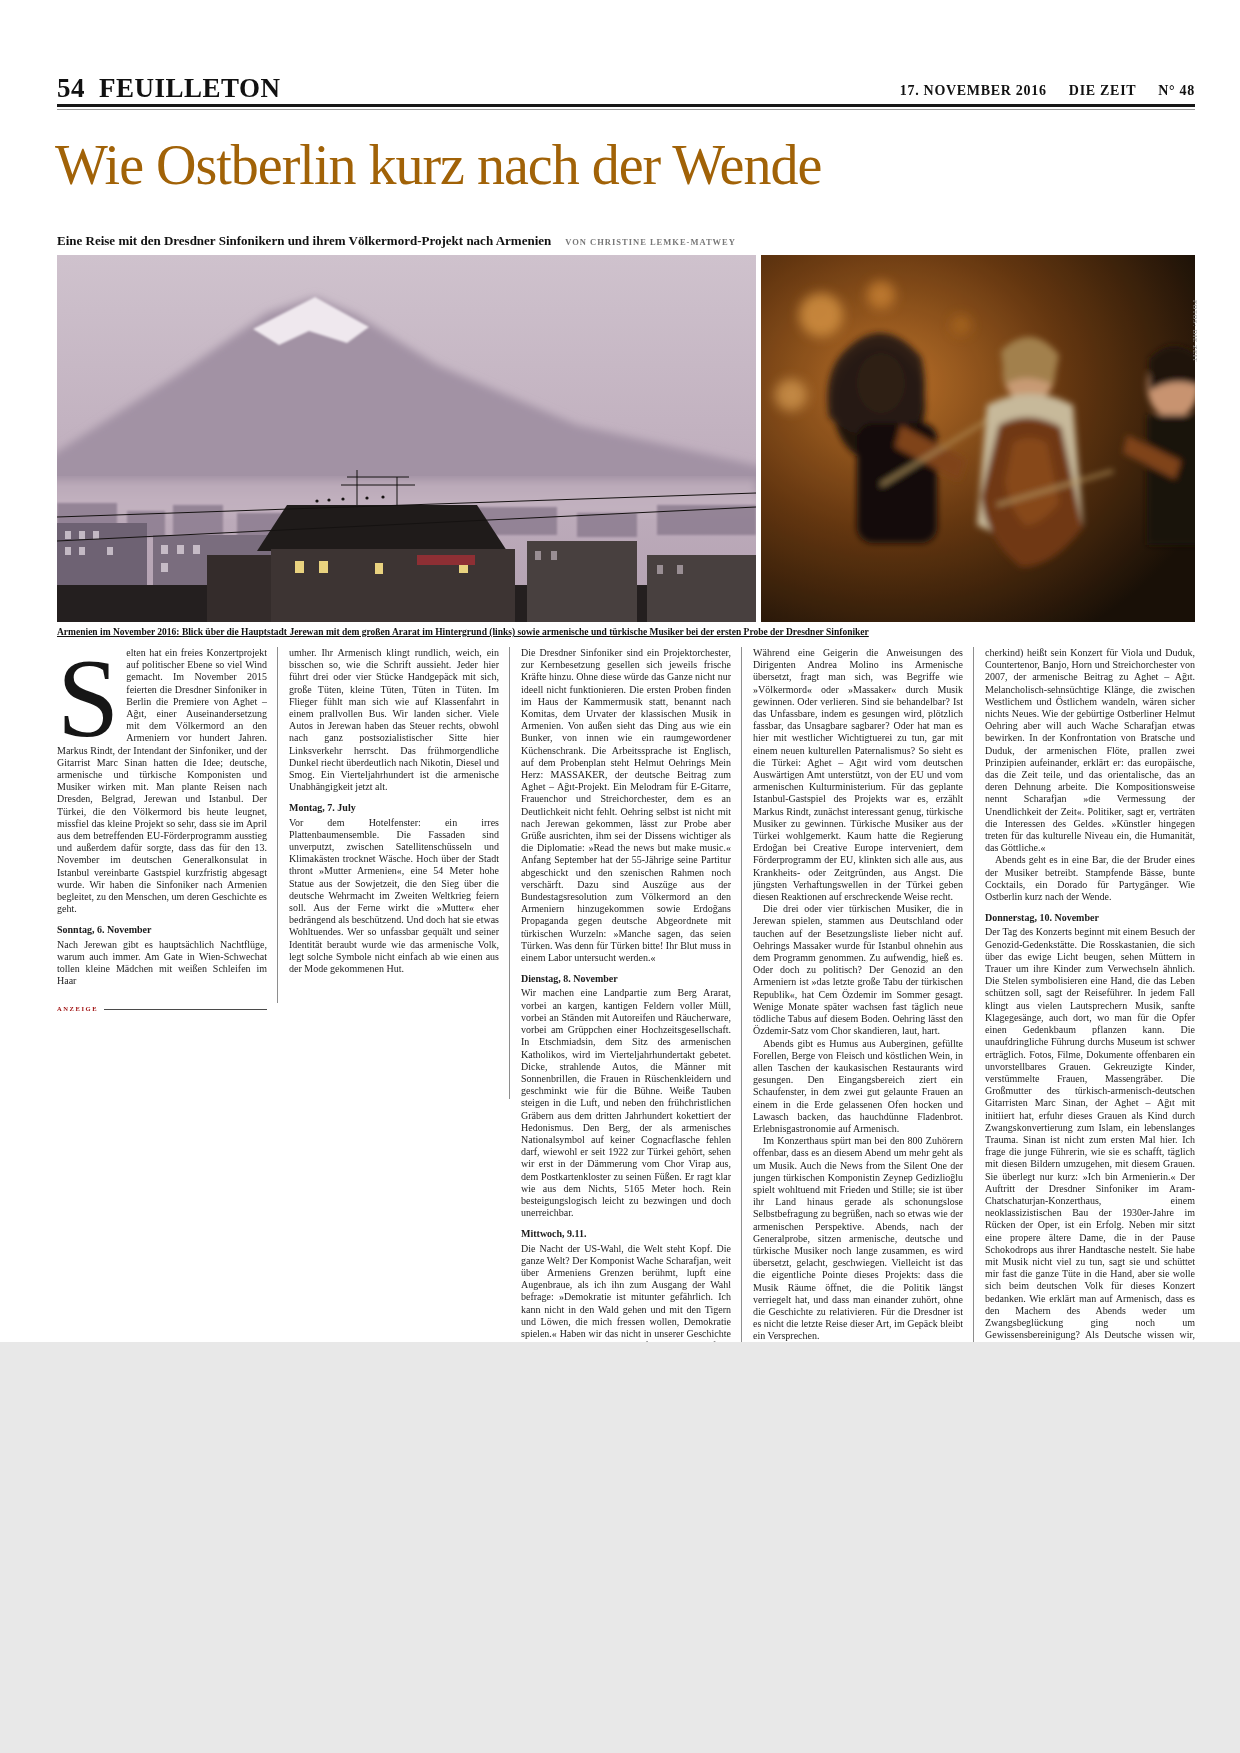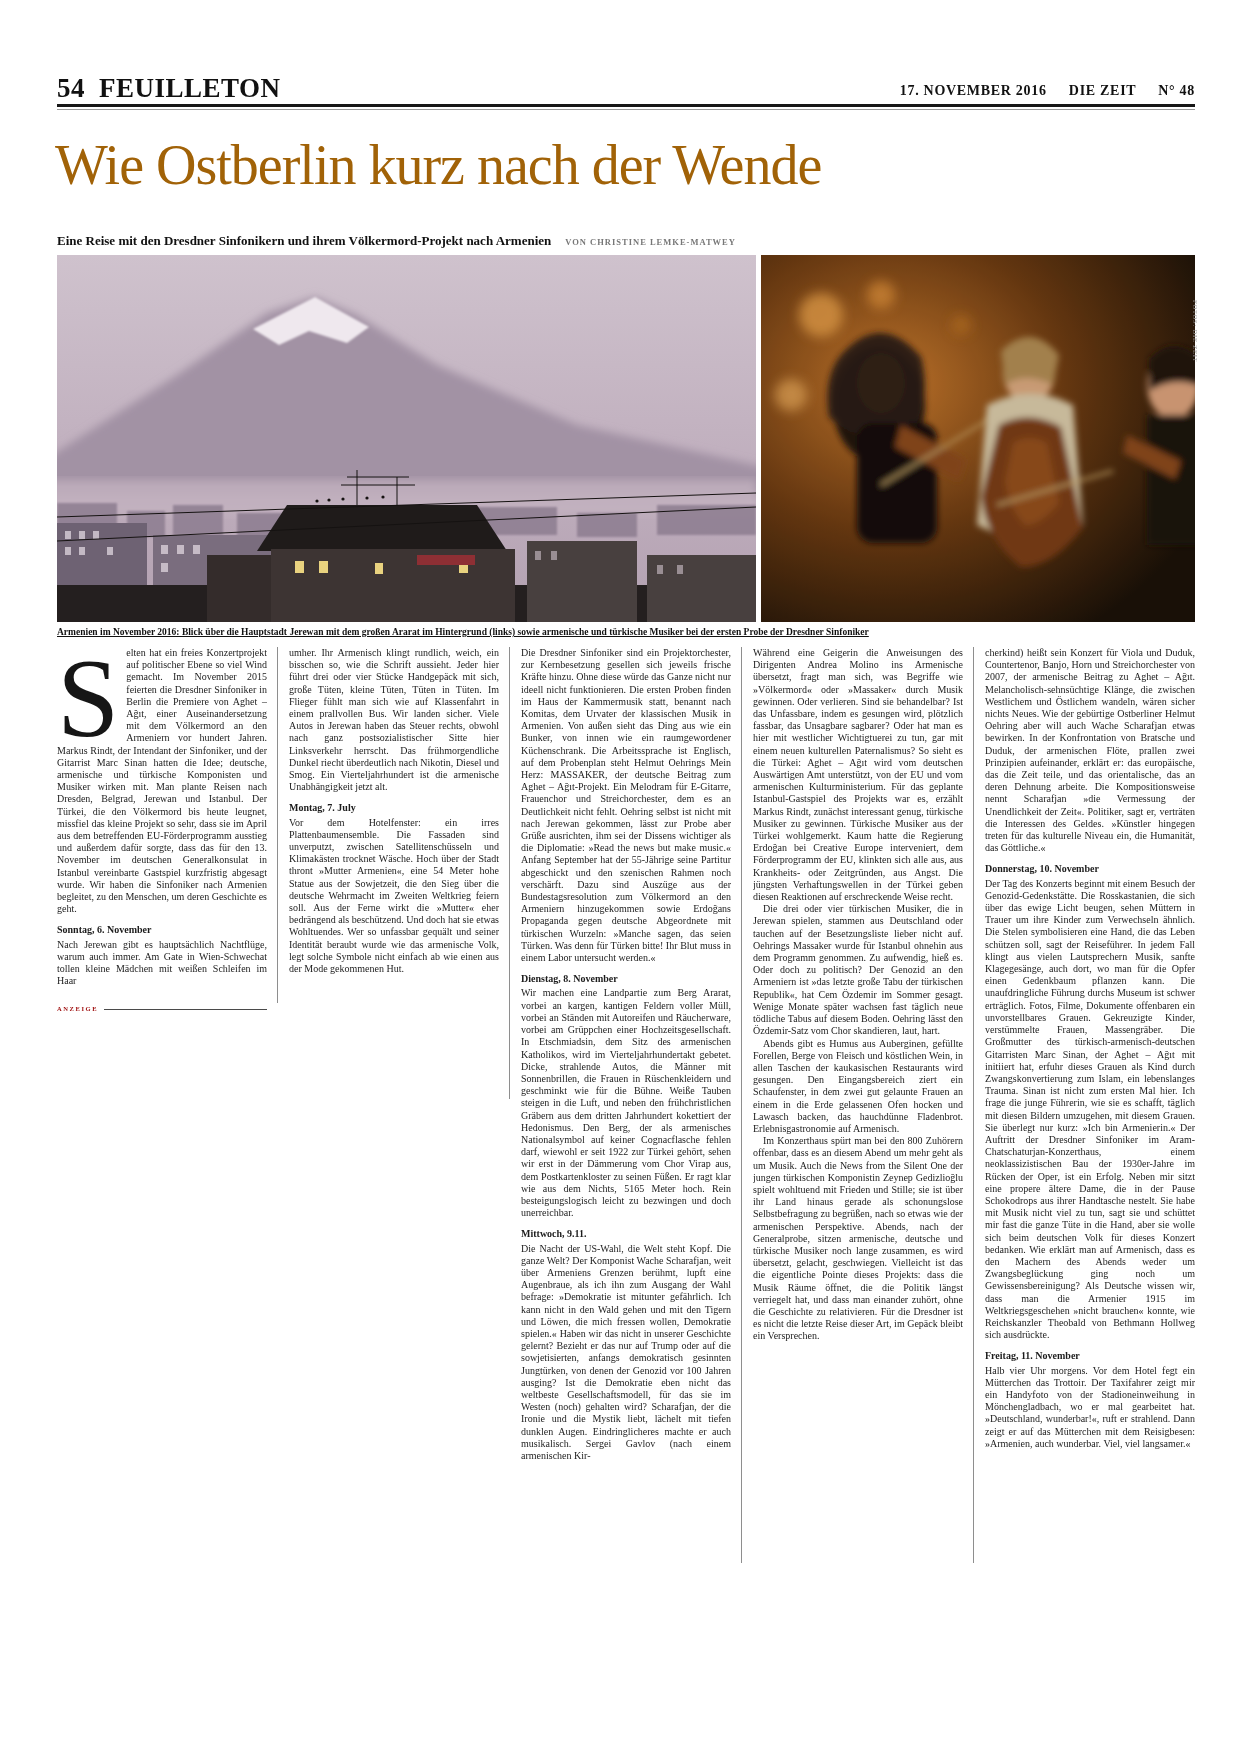--- a/index.html
+++ b/index.html
@@ -1,16 +1,16 @@
 <!DOCTYPE html>
 <html lang="de"><head>
 <meta charset="utf-8">
 <style>
   html,body{margin:0;padding:0;background:#e8e8e8;}
-  #page{position:relative;width:1240px;height:1753px;background:#ffffff;margin:0 auto;
+  #page{position:relative;width:1240px;height:1342px;background:#ffffff;margin:0 auto;
         font-family:"Liberation Serif","DejaVu Serif",serif;color:#1c1c1c;overflow:hidden;}
   
   #masthead{position:absolute;left:57px;right:45px;top:70px;height:32px;display:flex;
             justify-content:space-between;align-items:flex-end;}
   #section-title-wrap{font-weight:bold;font-size:27px;letter-spacing:.5px;color:#111;line-height:1;}
   #section-title-wrap .num{margin-right:14px;}
   #issue-meta{font-size:14px;font-weight:bold;letter-spacing:.7px;color:#111;padding-bottom:3px;}
   #issue-meta span{margin-left:18px;}
   #masthead-rule{position:absolute;left:57px;right:45px;top:104px;}
   #masthead-rule .r1{height:3px;background:#161616;}
@@ -241,20 +241,21 @@
       <p class="para">Die Nacht der US-Wahl, die Welt steht Kopf. Die ganze Welt? Der Komponist Wache Scharafjan, weit über Armeniens Grenzen berühmt, lupft eine Augenbraue, als ich ihn zum Ausgang der Wahl befrage: »Demokratie ist mitunter gefährlich. Ich kann nicht in den Wald gehen und mit den Tigern und Löwen, die mich fressen wollen, Demokratie spielen.« Haben wir das nicht in unserer Geschichte gelernt? Bezieht er das nur auf Trump oder auf die sowjetisierten, anfangs demokratisch gesinnten Jungtürken, von denen der Genozid vor 100 Jahren ausging? Ist die Demokratie eben nicht das weltbeste Gesellschaftsmodell, für das sie im Westen (noch) gehalten wird? Scharafjan, der die Ironie und die Mystik liebt, lächelt mit tiefen dunklen Augen. Eindringlicheres machte er auch musikalisch. Sergei Gavlov (nach einem armenischen Kir-</p>
     </div>
   <div class="col" id="col-3">
       <p class="para">Während eine Geigerin die Anweisungen des Dirigenten Andrea Molino ins Armenische übersetzt, fragt man sich, was Begriffe wie »Völkermord« oder »Massaker« durch Musik gewinnen. Oder verlieren. Sind sie behandelbar? Ist das Unfassbare, indem es gesungen wird, plötzlich fassbar, das Unsagbare sagbarer? Oder hat man es hier mit westlicher Wichtigtuerei zu tun, gar mit einem neuen kulturellen Paternalismus? So sieht es die Türkei: Aghet – Ağıt wird vom deutschen Auswärtigen Amt unterstützt, von der EU und vom armenischen Kulturministerium. Für das geplante Istanbul-Gastspiel des Projekts war es, erzählt Markus Rindt, zunächst interessant genug, türkische Musiker zu gewinnen. Türkische Musiker aus der Türkei wohlgemerkt. Kaum hatte die Regierung Erdoğan bei Creative Europe interveniert, dem Förderprogramm der EU, klinkten sich alle aus, aus Krankheits- oder Zeitgründen, aus Angst. Die jüngsten Verhaftungswellen in der Türkei geben diesen Reaktionen auf erschreckende Weise recht.</p>
       <p class="para ind">Die drei oder vier türkischen Musiker, die in Jerewan spielen, stammen aus Deutschland oder tauchen auf der Besetzungsliste lieber nicht auf. Oehrings Massaker wurde für Istanbul ohnehin aus dem Programm genommen. Zu aufwendig, hieß es. Oder doch zu politisch? Der Genozid an den Armeniern ist »das letzte große Tabu der türkischen Republik«, hat Cem Özdemir im Sommer gesagt. Wenige Monate später wachsen fast täglich neue tödliche Tabus auf diesem Boden. Oehring lässt den Özdemir-Satz vom Chor skandieren, laut, hart.</p>
       <p class="para ind">Abends gibt es Humus aus Auberginen, gefüllte Forellen, Berge von Fleisch und köstlichen Wein, in allen Taschen der kaukasischen Restaurants wird gesungen. Den Eingangsbereich ziert ein Schaufenster, in dem zwei gut gelaunte Frauen an einem in die Erde gelassenen Ofen hocken und Lawasch backen, das hauchdünne Fladenbrot. Erlebnisgastronomie auf Armenisch.</p>
       <p class="para ind">Im Konzerthaus spürt man bei den 800 Zuhörern offenbar, dass es an diesem Abend um mehr geht als um Musik. Auch die News from the Silent One der jungen türkischen Komponistin Zeynep Gedizlioğlu spielt wohltuend mit Frieden und Stille; sie ist über ihr Land hinaus gerade als schonungslose Selbstbefragung zu begrüßen, nach so etwas wie der armenischen Perspektive. Abends, nach der Generalprobe, sitzen armenische, deutsche und türkische Musiker noch lange zusammen, es wird übersetzt, gelacht, geschwiegen. Vielleicht ist das die eigentliche Pointe dieses Projekts: dass die Musik Räume öffnet, die die Politik längst verriegelt hat, und dass man einander zuhört, ohne die Geschichte zu relativieren. Für die Dresdner ist es nicht die letzte Reise dieser Art, im Gepäck bleibt ein Versprechen.</p>
     </div>
   <div class="col" id="col-4">
       <p class="para">cherkind) heißt sein Konzert für Viola und Duduk, Countertenor, Banjo, Horn und Streichorchester von 2007, der armenische Beitrag zu Aghet – Ağıt. Melancholisch-sehnsüchtige Klänge, die zwischen Westlichem und Östlichem wandeln, wären sicher nichts Neues. Wie der gebürtige Ostberliner Helmut Oehring aber will auch Wache Scharafjan etwas bewirken. In der Konfrontation von Bratsche und Duduk, der armenischen Flöte, prallen zwei Prinzipien aufeinander, erklärt er: das europäische, das die Zeit teile, und das orientalische, das an deren Dehnung arbeite. Die Kompositionsweise nennt Scharafjan »die Vermessung der Unendlichkeit der Zeit«. Politiker, sagt er, verträten die Interessen des Geldes. »Künstler hingegen treten für das kulturelle Niveau ein, die Humanität, das Göttliche.«</p>
+      <p class="para ind">Abends geht es in eine Bar, die der Bruder eines der Musiker betreibt. Stampfende Bässe, bunte Cocktails, ein Dorado für Partygänger. Wie Ostberlin kurz nach der Wende.</p>
       <h3 class="sec-h">Donnerstag, 10. November</h3>
       <p class="para">Der Tag des Konzerts beginnt mit einem Besuch der Genozid-Gedenkstätte. Die Rosskastanien, die sich über das ewige Licht beugen, sehen Müttern in Trauer um ihre Kinder zum Verwechseln ähnlich. Die Stelen symbolisieren eine Hand, die das Leben schützen soll, sagt der Reiseführer. In jedem Fall klingt aus vielen Lautsprechern Musik, sanfte Klagegesänge, auch dort, wo man für die Opfer einen Gedenkbaum pflanzen kann. Die unaufdringliche Führung durchs Museum ist schwer erträglich. Fotos, Filme, Dokumente offenbaren ein unvorstellbares Grauen. Gekreuzigte Kinder, verstümmelte Frauen, Massengräber. Die Großmutter des türkisch-armenisch-deutschen Gitarristen Marc Sinan, der Aghet – Ağıt mit initiiert hat, erfuhr dieses Grauen als Kind durch Zwangskonvertierung zum Islam, ein lebenslanges Trauma. Sinan ist nicht zum ersten Mal hier. Ich frage die junge Führerin, wie sie es schafft, täglich mit diesen Bildern umzugehen, mit diesem Grauen. Sie überlegt nur kurz: »Ich bin Armenierin.« Der Auftritt der Dresdner Sinfoniker im Aram-Chatschaturjan-Konzerthaus, einem neoklassizistischen Bau der 1930er-Jahre im Rücken der Oper, ist ein Erfolg. Neben mir sitzt eine propere ältere Dame, die in der Pause Schokodrops aus ihrer Handtasche nestelt. Sie habe mit Musik nicht viel zu tun, sagt sie und schüttet mir fast die ganze Tüte in die Hand, aber sie wolle sich beim deutschen Volk für dieses Konzert bedanken. Wie erklärt man auf Armenisch, dass es den Machern des Abends weder um Zwangsbeglückung ging noch um Gewissensbereinigung? Als Deutsche wissen wir, dass man die Armenier 1915 im Weltkriegsgeschehen »nicht brauchen« konnte, wie Reichskanzler Theobald von Bethmann Hollweg sich ausdrückte.</p>
       <h3 class="sec-h">Freitag, 11. November</h3>
       <p class="para">Halb vier Uhr morgens. Vor dem Hotel fegt ein Mütterchen das Trottoir. Der Taxifahrer zeigt mir ein Handyfoto von der Stadioneinweihung in Mönchengladbach, wo er mal gearbeitet hat. »Deutschland, wunderbar!«, ruft er strahlend. Dann zeigt er auf das Mütterchen mit dem Reisigbesen: »Armenien, auch wunderbar. Viel, viel langsamer.«</p>
     </div>
 
   <div class="vrule" id="vr-0"></div>
   <div class="vrule" id="vr-1"></div>
   <div class="vrule" id="vr-2"></div>
   <div class="vrule" id="vr-3"></div>

